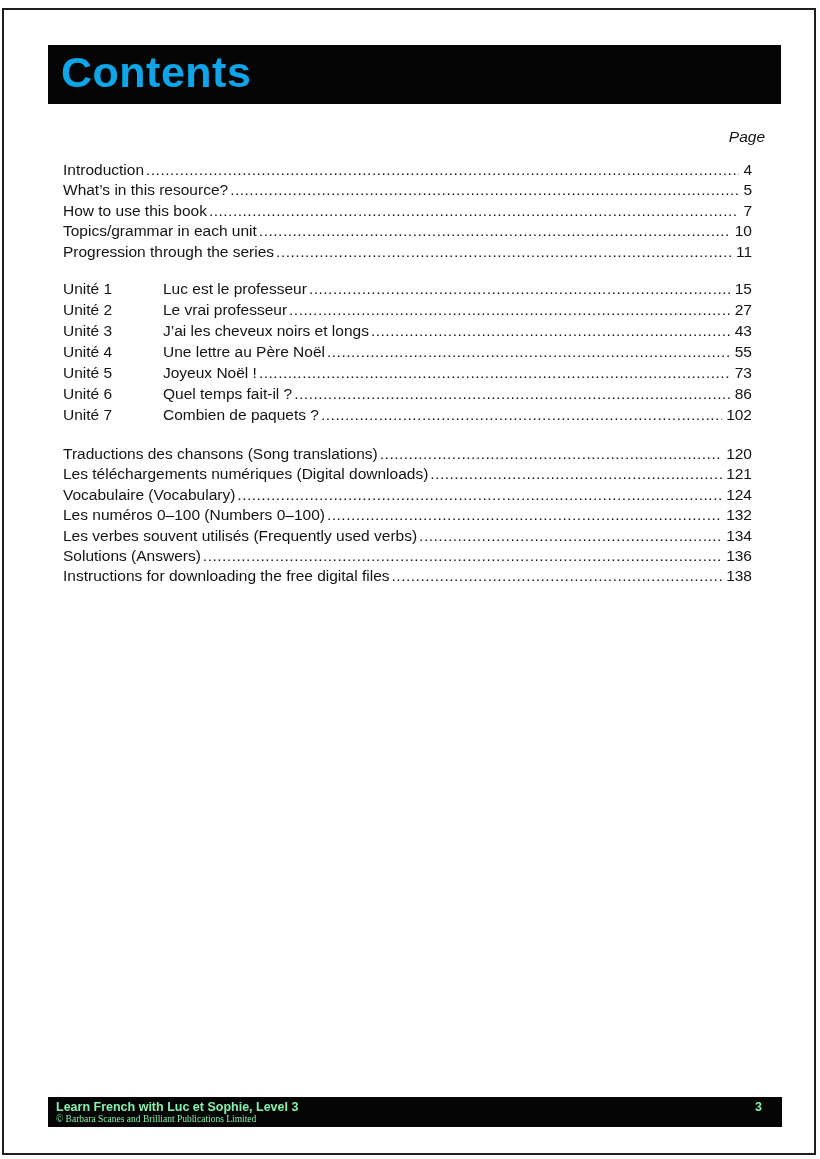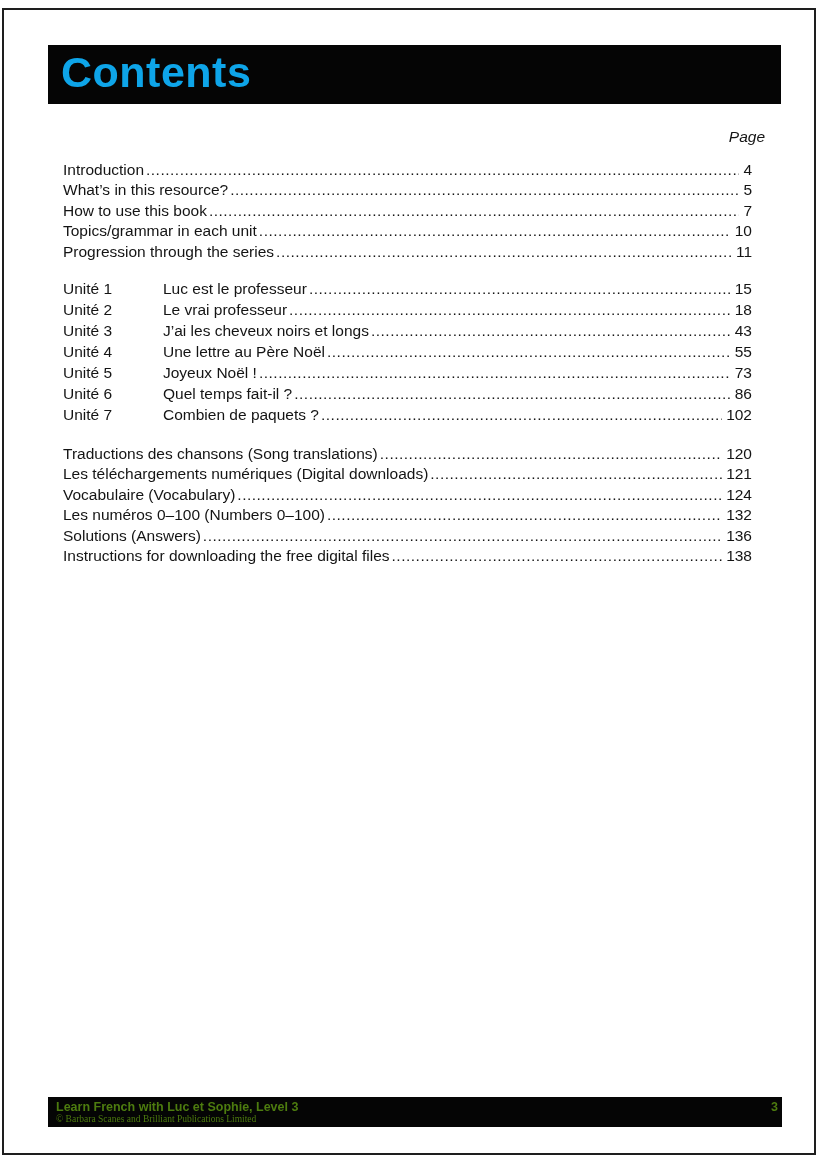--- a/index.html
+++ b/index.html
@@ -88,25 +88,25 @@
     flex: 0 0 auto;
     text-align: right;
   }
   .footer-bar {
     position: absolute;
     left: 48px;
     top: 1097px;
     width: 734px;
     height: 30px;
     background: #050505;
-    color: #4d7c0f;
+    color: #86efac;
     display: flex;
     justify-content: space-between;
     align-items: flex-start;
-    padding: 3px 4px 0 8px;
+    padding: 3px 20px 0 8px;
     box-sizing: border-box;
   }
   .footer-title {
     font-size: 12.5px;
     font-weight: bold;
     line-height: 14px;
   }
   .footer-copyright {
     font-size: 9.5px;
     line-height: 11px;
@@ -172,21 +172,21 @@
           <span class="unit-label">Unité 1</span>
           <span class="toc-title">Luc est le professeur</span>
           <span class="dots"></span>
           <span class="toc-page">15</span>
         </div>
 
         <div class="toc-row">
           <span class="unit-label">Unité 2</span>
           <span class="toc-title">Le vrai professeur</span>
           <span class="dots"></span>
-          <span class="toc-page">18</span>
+          <span class="toc-page">27</span>
         </div>
 
         <div class="toc-row">
           <span class="unit-label">Unité 3</span>
           <span class="toc-title">J’ai les cheveux noirs et longs</span>
           <span class="dots"></span>
           <span class="toc-page">43</span>
         </div>
 
         <div class="toc-row">
@@ -237,20 +237,25 @@
           <span class="dots"></span>
           <span class="toc-page">124</span>
         </div>
 
         <div class="toc-row">
           <span class="toc-title">Les numéros 0–100 (Numbers 0–100)</span>
           <span class="dots"></span>
           <span class="toc-page">132</span>
         </div>
 
+        <div class="toc-row">
+          <span class="toc-title">Les verbes souvent utilisés (Frequently used verbs)</span>
+          <span class="dots"></span>
+          <span class="toc-page">134</span>
+        </div>
 
         <div class="toc-row">
           <span class="toc-title">Solutions (Answers)</span>
           <span class="dots"></span>
           <span class="toc-page">136</span>
         </div>
 
         <div class="toc-row">
           <span class="toc-title">Instructions for downloading the free digital files</span>
           <span class="dots"></span>

